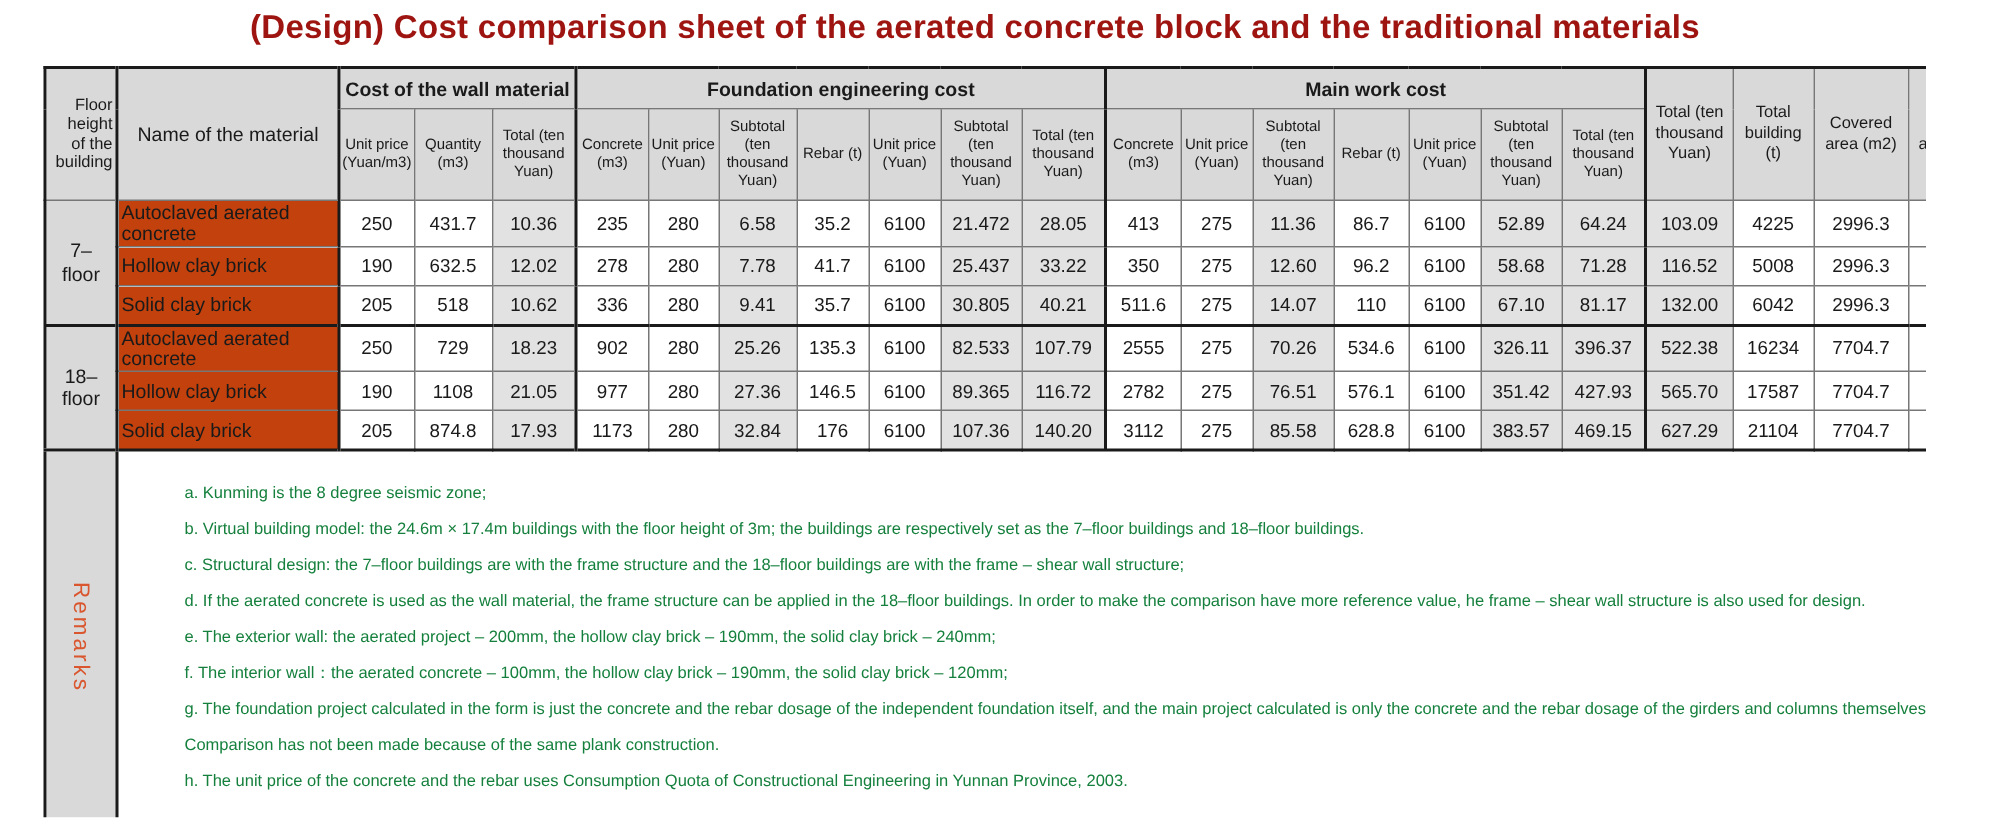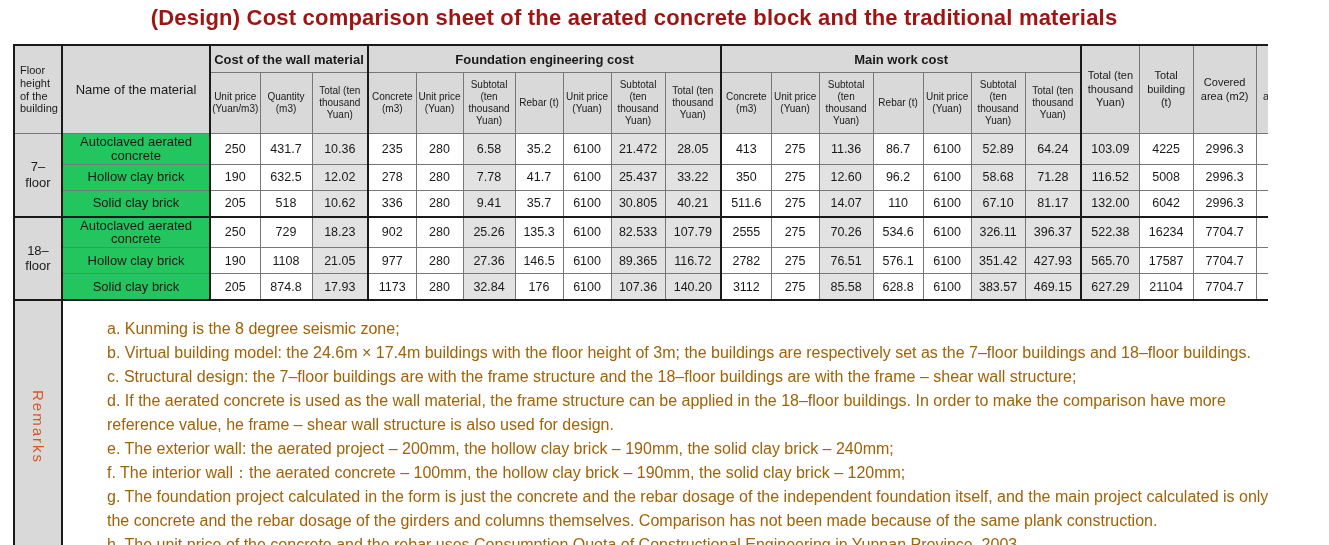--- a/index.html
+++ b/index.html
@@ -1,42 +1,42 @@
 <!DOCTYPE html>
 <html style="--title: #9e1410; --remarks-label: #d9562e; --header-bg: #d9d9d9; --shaded-bg: #e2e2e2;"><head>
 <meta charset="utf-8">
 <style>
   html,body{margin:0;padding:0;background:#fff;}
   .page{width:1268px;height:545px;position:relative;overflow:hidden;
-        font-family:"Liberation Sans",sans-serif;background:#fff;}
+        font-family:"Liberation Sans",sans-serif;background:#fff;margin-left:16px;}
   .title{color:var(--title,#9e1410);font-size:22px;font-weight:700;text-align:center;
          margin:5px 0 13px 0;letter-spacing:.2px;}
   table.cost{border-collapse:collapse;table-layout:fixed;margin-left:13px;width:1304px;
              border:2px solid #1a1a1a;}
   th,td{border:1px solid #777;overflow:hidden;color:#1a1a1a;}
   thead th{background:var(--header-bg,#d9d9d9);font-weight:400;vertical-align:middle;}
   .group-h{font-weight:700;font-size:13px;height:24px;text-align:center;}
   .name-h{font-weight:400;font-size:13px;text-align:center;line-height:1.2;}
-  .floor-h{font-size:11px;text-align:left;padding:2px 2px 2px 5px;line-height:1.18;font-weight:400;}
+  .floor-h{font-size:11px;text-align:right;padding:2px 2px 2px 5px;line-height:1.18;font-weight:400;}
   .sub-h{font-size:10px;line-height:1.18;padding:2px 1px;height:56px;text-align:center;}
   .tot-h{font-size:11px;line-height:1.25;text-align:center;padding:2px 1px;}
   .thick-l{border-left:2px solid #1a1a1a;text-align:center;}
   tr.group-start td{border-top:2px solid #1a1a1a;}
   .floor-cell{background:var(--header-bg,#d9d9d9);font-size:13px;text-align:center;
               white-space:pre-line;line-height:1.2;border-right:2px solid #1a1a1a;}
-  .material-cell{font-size:13px;text-align:center;line-height:1.06;padding:1px 2px;background:#22c55e;}
+  .material-cell{font-size:13px;text-align:left;line-height:1.06;padding:1px 2px;background:#c2410c;}
   .num-cell{font-size:12.5px;text-align:center;height:25px;padding:0 1px;background:#fff;}
   .num-cell.shaded{background:var(--shaded-bg,#e2e2e2);}
   tr.remarks-row td{border-top:2px solid #1a1a1a;}
   .remarks-label-cell{background:var(--header-bg,#d9d9d9);text-align:center;vertical-align:middle;
                       border-right:2px solid #1a1a1a;}
   .remarks-label-cell .vertical{writing-mode:vertical-rl;color:var(--remarks-label,#d9562e);
                       font-size:15px;letter-spacing:2px;display:inline-block;}
   .remarks-content{vertical-align:top;padding:16px 34px 0 44px;height:236px;background:#fff;}
-  .remark-line{font-size:16px;line-height:24px;color:#a16207;}
+  .remark-line{font-size:11px;line-height:24px;color:#15803d;}
 </style>
 </head>
 <body>
 
 <div class="page">
   <div class="title">(Design) Cost comparison sheet of the aerated concrete block and the traditional materials</div>
 
   <table class="cost">
     <colgroup>
       <col style="width:48px">

